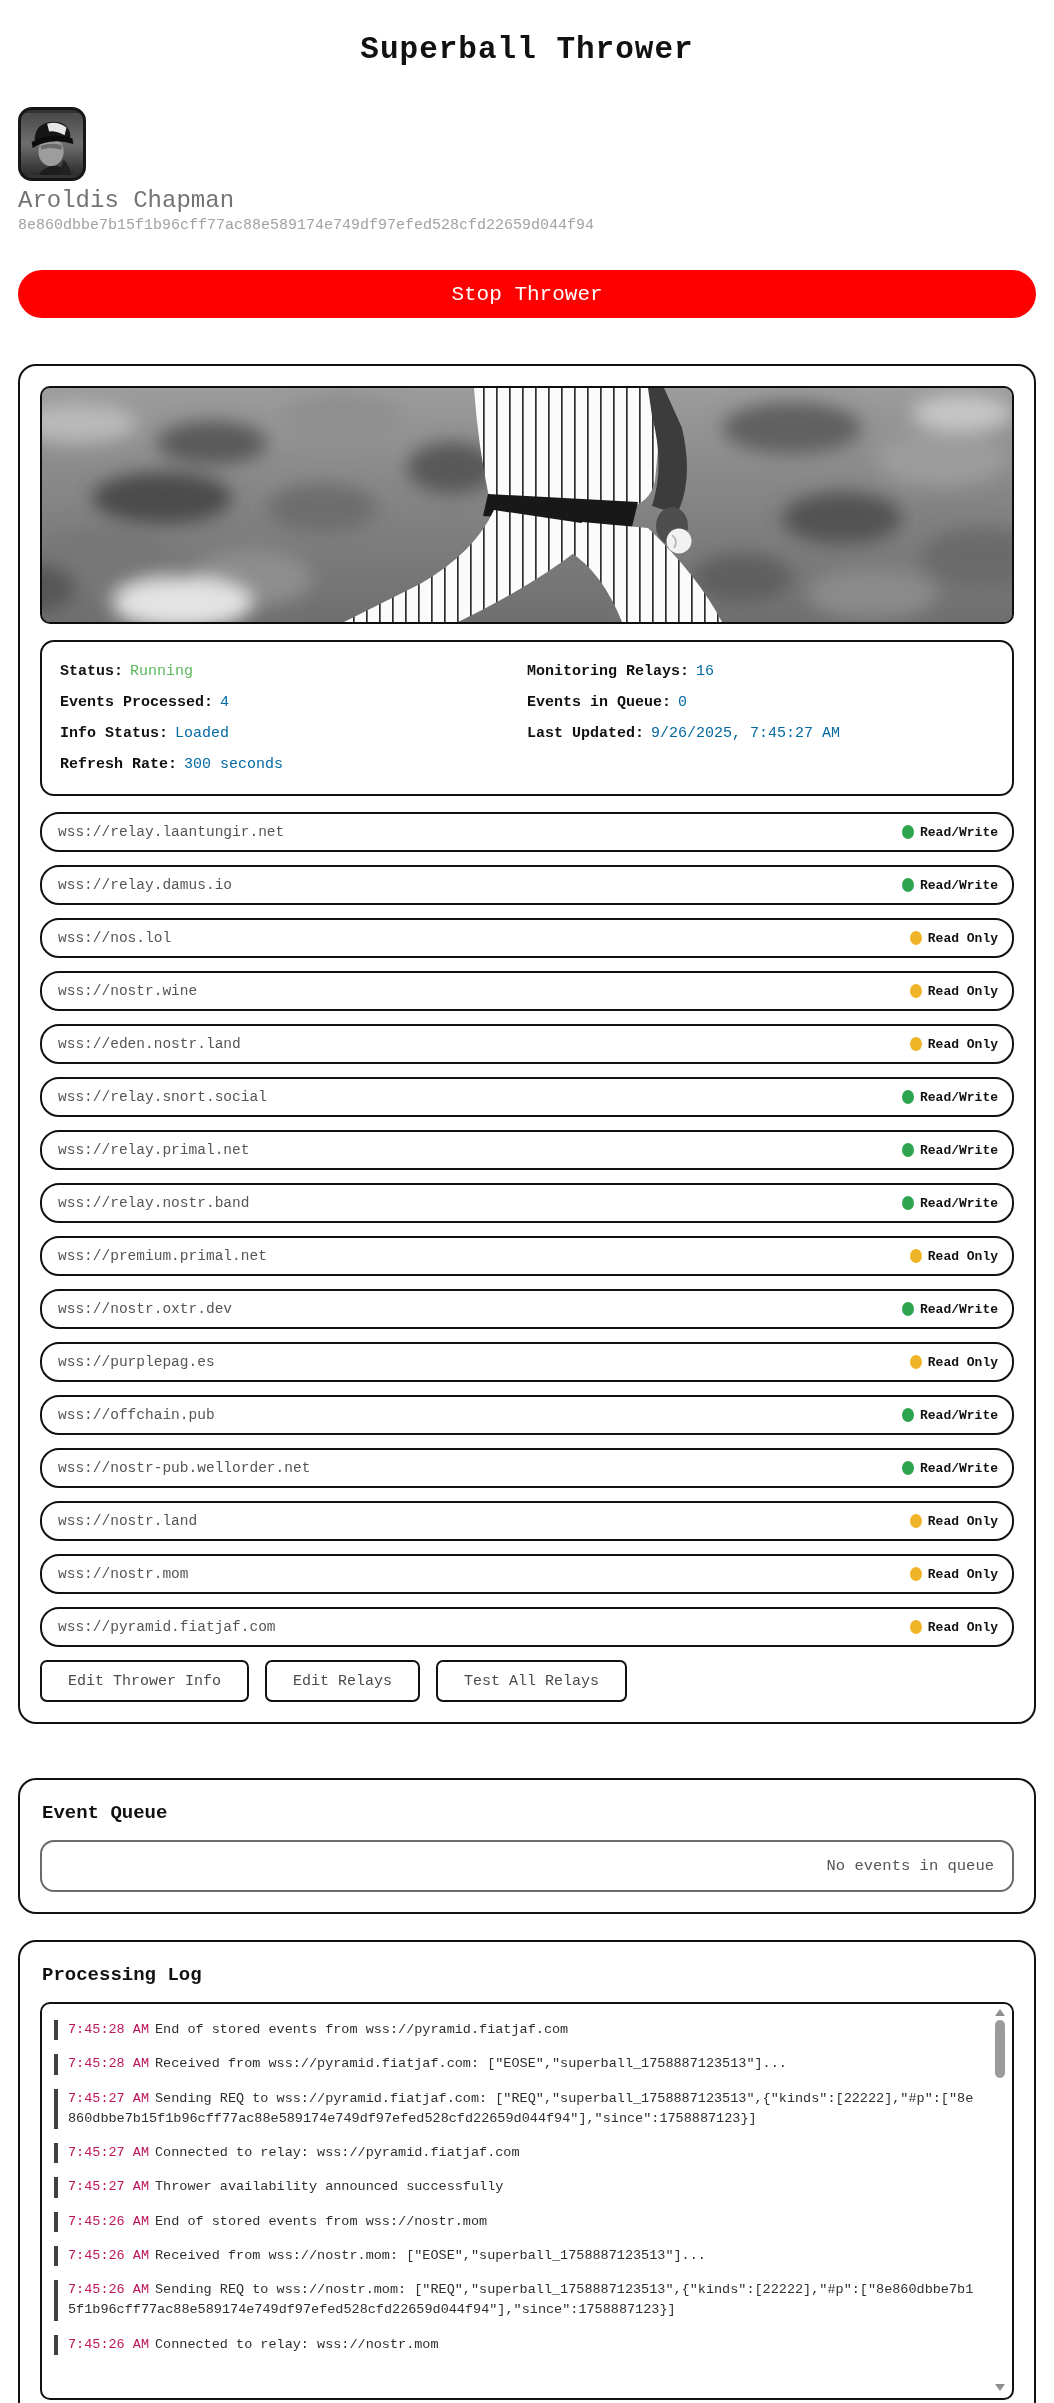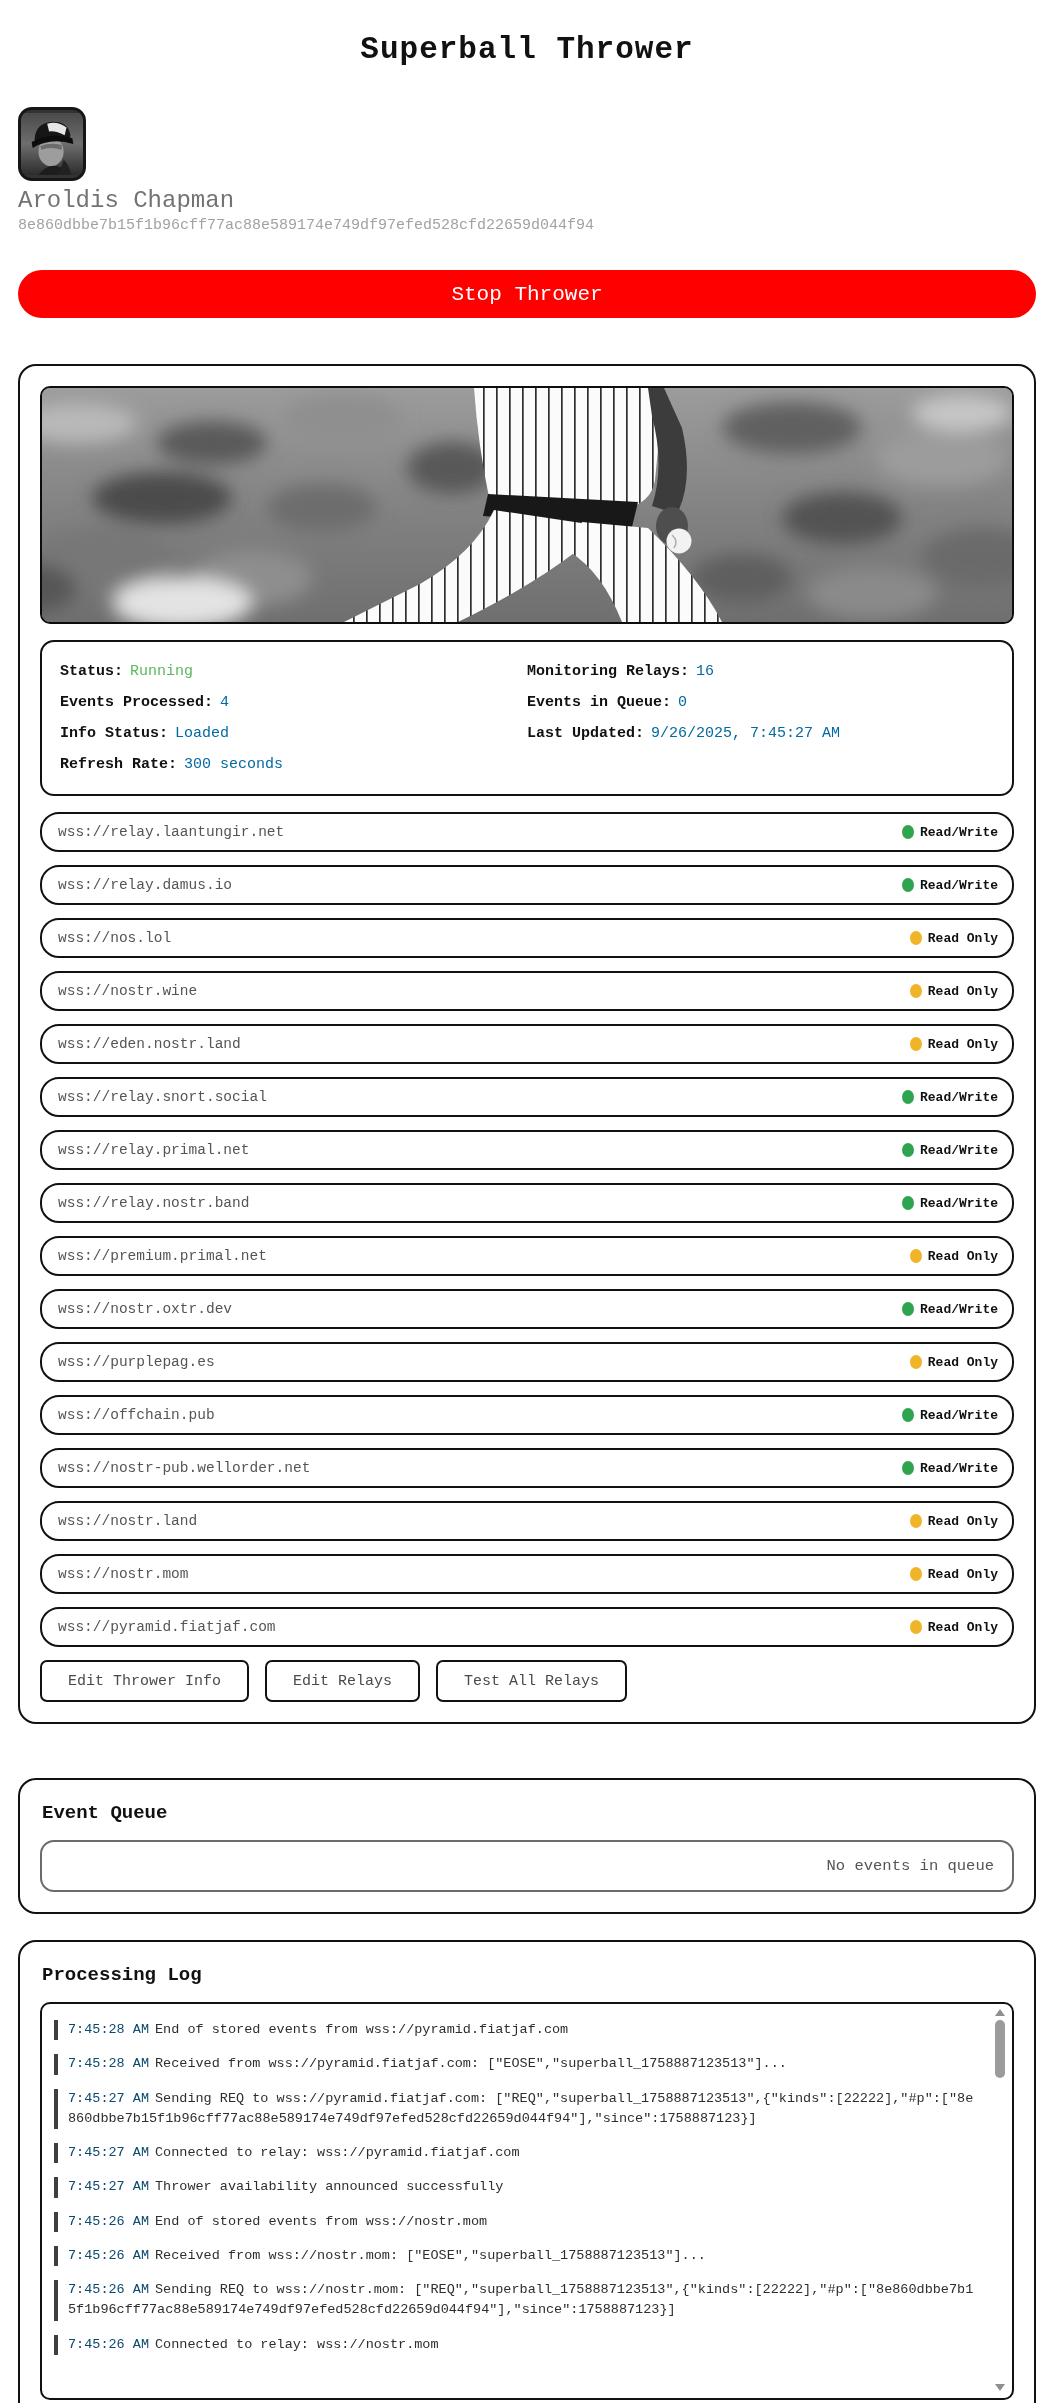--- a/index.html
+++ b/index.html
@@ -126,21 +126,21 @@
     padding:16px 34px 10px 12px;
     box-sizing:border-box;
   }
   .log-entry{
     border-left:4px solid #3f3f3f;
     padding-left:10px;
     margin-bottom:14px;
     font-size:13.5px;
     line-height:1.5;
   }
-  .log-time{color:#0c4a6e;margin-right:6px;}
+  .log-time{color:#be185d;margin-right:6px;}
   .log-msg{color:#2e2e2e;word-break:break-all;}
   
   .scrollbar{
     position:absolute;top:2px;right:4px;bottom:2px;width:16px;
   }
   .scroll-arrow{width:0;height:0;margin:3px auto;border-left:5px solid transparent;border-right:5px solid transparent;}
   .scroll-arrow.up{border-bottom:7px solid #8f8f8f;}
   .scroll-arrow.down{border-top:7px solid #8f8f8f;position:absolute;bottom:2px;left:3px;}
   .scroll-thumb{
     width:10px;height:58px;border-radius:5px;background:#9b9b9b;margin:4px auto 0 auto;

